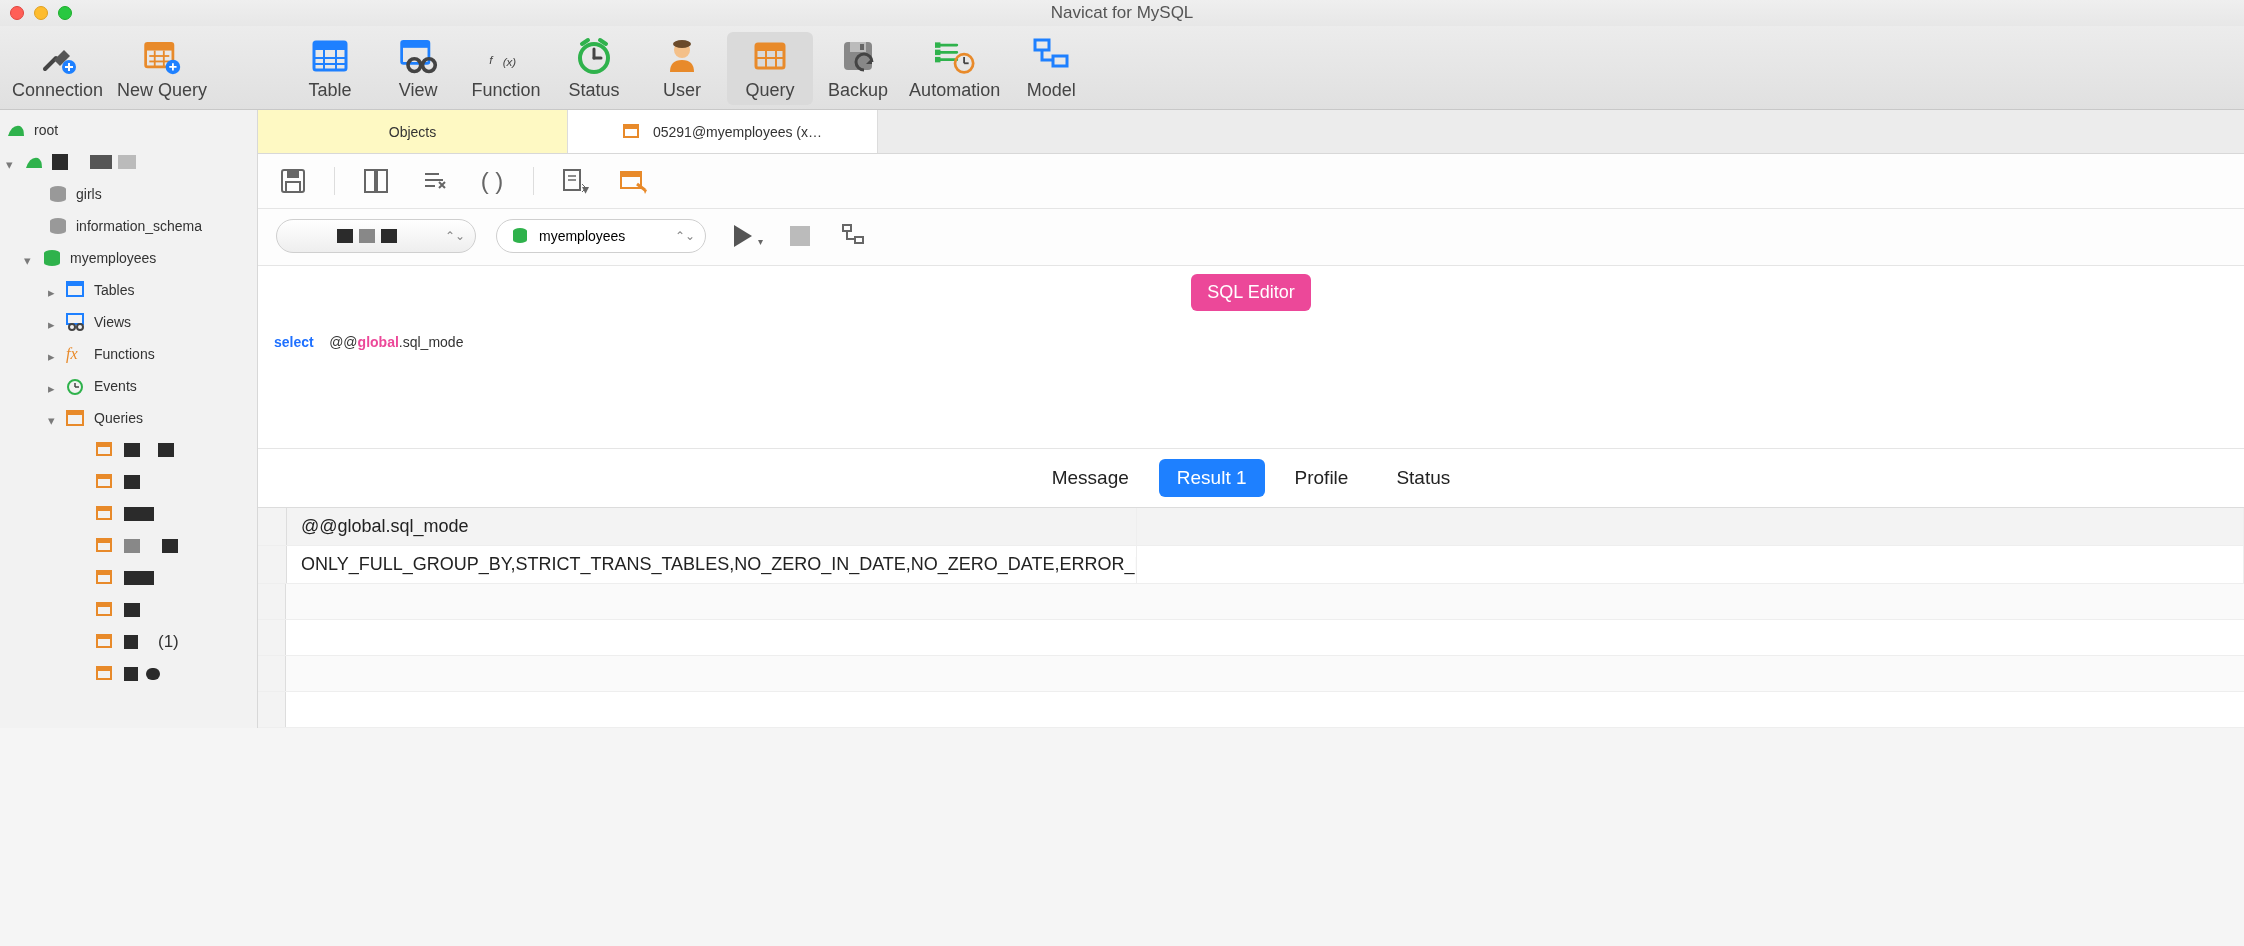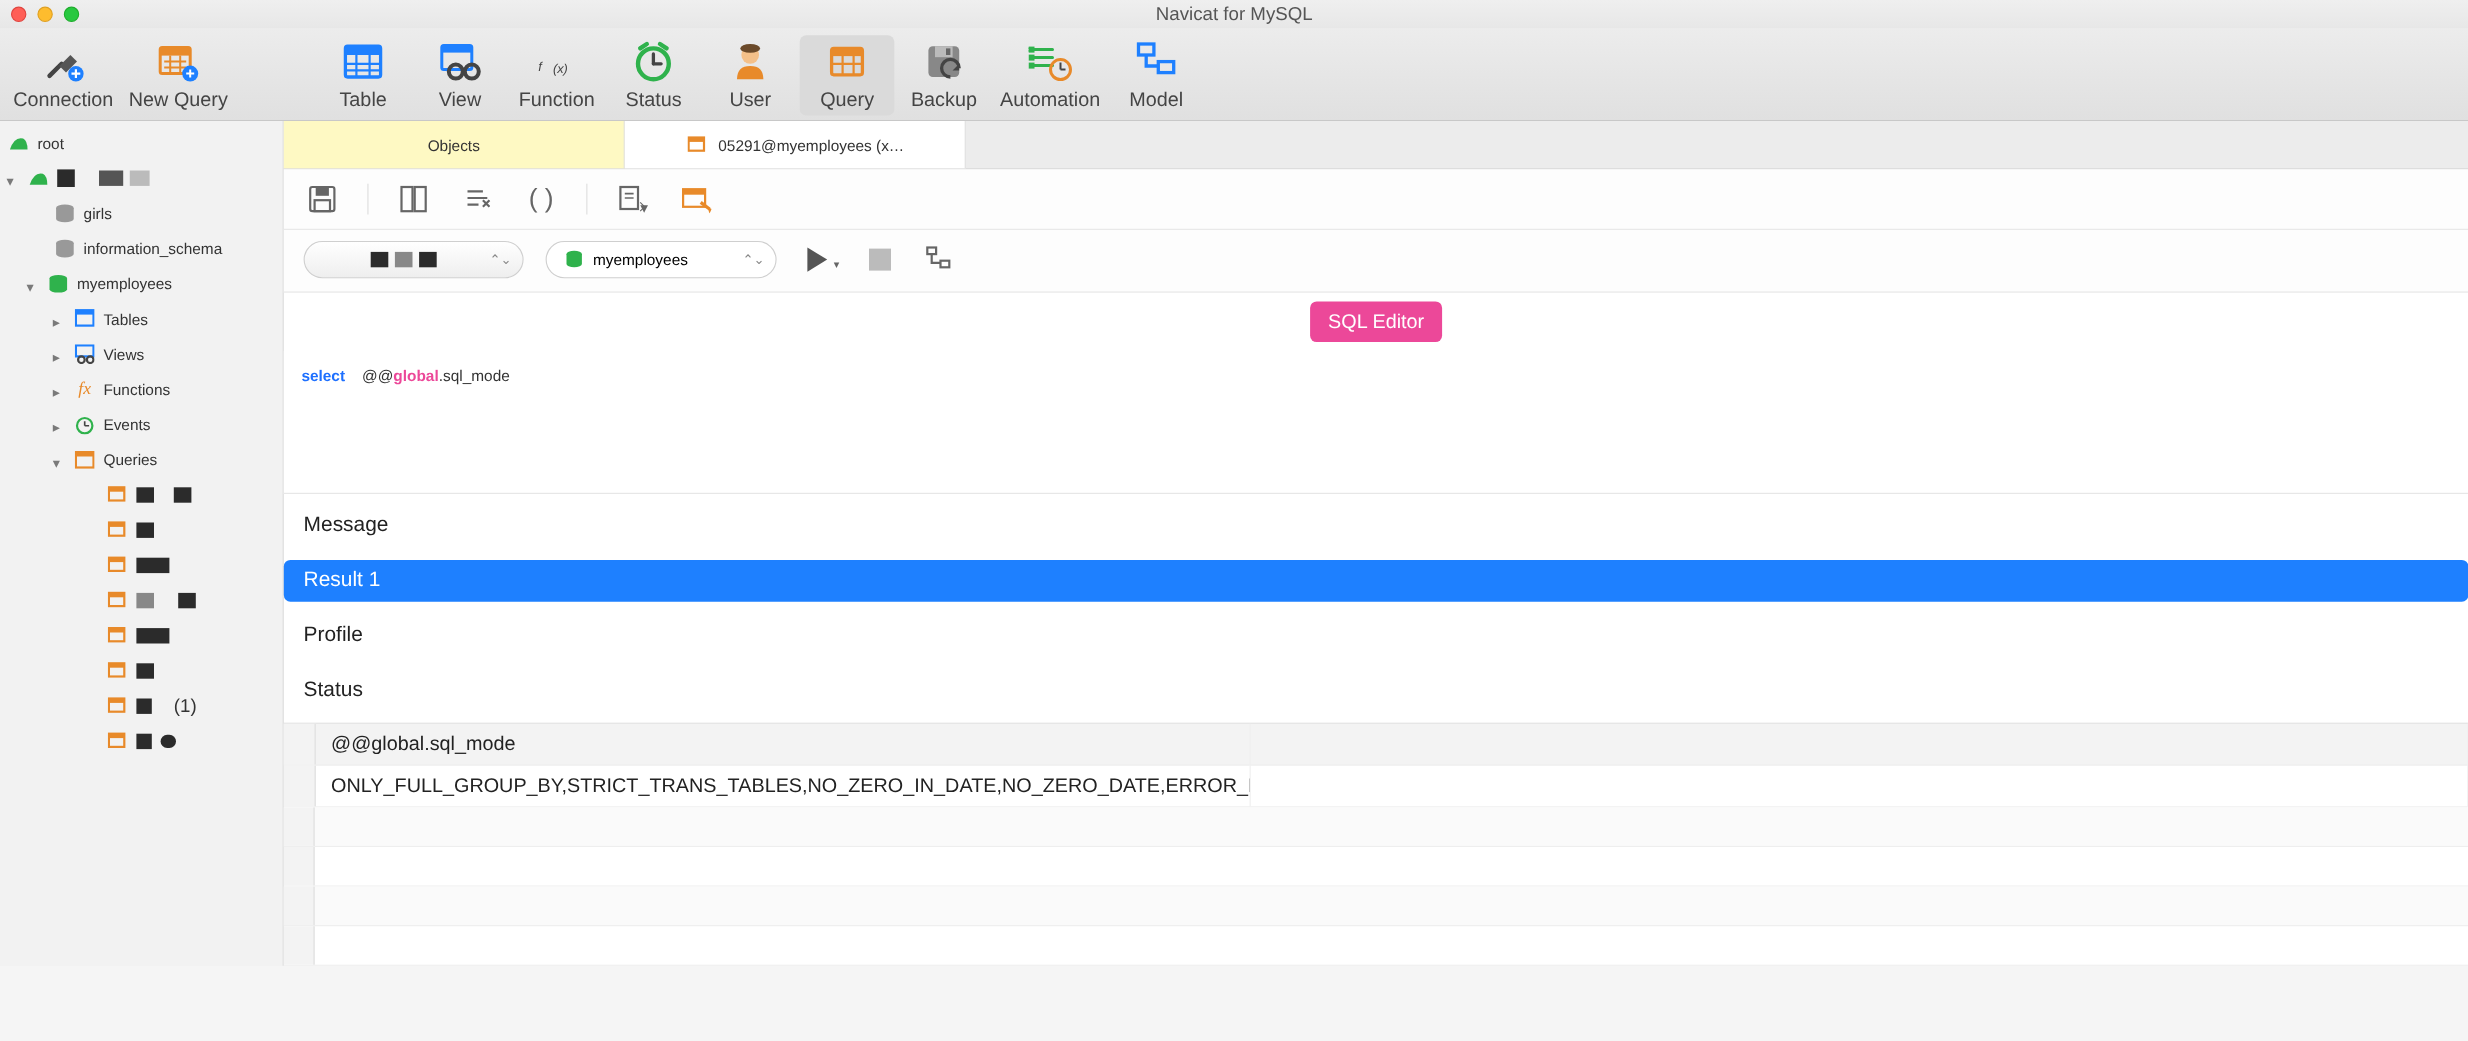--- a/index.html
+++ b/index.html
@@ -21,21 +21,21 @@
   .body { display:flex; flex:1; min-height:0; }
   .sidebar { width:258px; background:#f2f2f2; border-right:1px solid #d8d8d8; padding-top:4px; }
   .node { display:flex; align-items:center; gap:6px; height:32px; font-size:18px; color:#333; cursor:default; }
   .tri { width:12px; height:12px; display:inline-block; }
   .tri::before { content:"▸"; color:#7a7a7a; font-size:13px; }
   .tri.open::before { content:"▾"; }
   .ind0 { padding-left:6px; }
   .ind1 { padding-left:24px; }
   .ind2 { padding-left:48px; }
   .ind4 { padding-left:96px; }
-  .ico { width:22px; height:22px; display:inline-flex; align-items:center; justify-content:center; }
+  .ico { width:22px; height:22px; display:inline-flex; align-items:center; justify-content:flex-start; }
   .redact { background:#2b2b2b; display:inline-block; }
   .main { flex:1; display:flex; flex-direction:column; background:#fff; min-width:0;}
   .tabbar { display:flex; border-bottom:1px solid #d8d8d8; background:#ececec; height:44px; }
   .tab { flex:0 0 310px; display:flex; align-items:center; justify-content:center; gap:8px; border-right:1px solid #dcdcdc; padding:0 16px; font-size:18px; color:#333; }
   .tab.first { background:#fef9c3; }
   .tab.active { background:#fff; }
   .subtoolbar { display:flex; align-items:center; gap:24px; padding:10px 18px; border-bottom:1px solid #e5e5e5; background:#fdfdfd; }
   .ibtn { width:34px; height:34px; display:flex; align-items:center; justify-content:center; color:#666; }
   .vsep { width:1px; height:28px; background:#ddd; }
   .selrow { display:flex; align-items:center; gap:20px; padding:10px 18px 12px 18px; border-bottom:1px solid #e5e5e5; background:#fdfdfd;}
@@ -45,21 +45,21 @@
   .combo1 .redact { height:14px; }
   .combo2 { width:210px; }
   .run { width:0;height:0;border-left:18px solid #555;border-top:11px solid transparent;border-bottom:11px solid transparent;}
   .dd { font-size:10px; color:#666; margin-left:-6px; margin-top:10px;}
   .stopb { width:20px; height:20px; background:#bbb; }
   .sqlrow { display:flex; padding:8px 0; }
   .sqlrow .btn { background:#ec4899; color:#fff; border-radius:6px; padding:8px 16px; font-size:18px; margin:0 auto; }
   .editor { padding:10px 16px; font-family: Menlo, Consolas, monospace; font-size:19px; color:#333; border-bottom:1px solid #e5e5e5; height:130px; background:#fff;}
   .kw-select { color:#1e70ff; font-weight:600; }
   .kw-global { color:#ec4899; font-weight:600; }
-  .restabs { display:flex; gap:12px; justify-content:center; padding:10px 0;flex-direction:column; }
+  .restabs { display:flex; gap:12px; justify-content:center; padding:10px 0; }
   .restab { padding:8px 18px; border-radius:6px; font-size:19px; color:#222; }
   .restab.active { background:#1e80ff; color:#fff; }
   .grid { border-top:1px solid #dcdcdc; }
   .grow { display:flex; border-bottom:1px solid #eee; }
   .gcell { padding:8px 14px; font-size:18px; color:#222; border-right:1px solid #eee;}
   .ghead { background:#f3f3f3; font-size:17px; color:#444;}
   .gcorner { width:28px; background:#f3f3f3; border-right:1px solid #ddd;}
   .gcol1 { width:850px; }
   .striperow { background:#fafafa; height:36px; }
   .plainrow { height:36px; }

